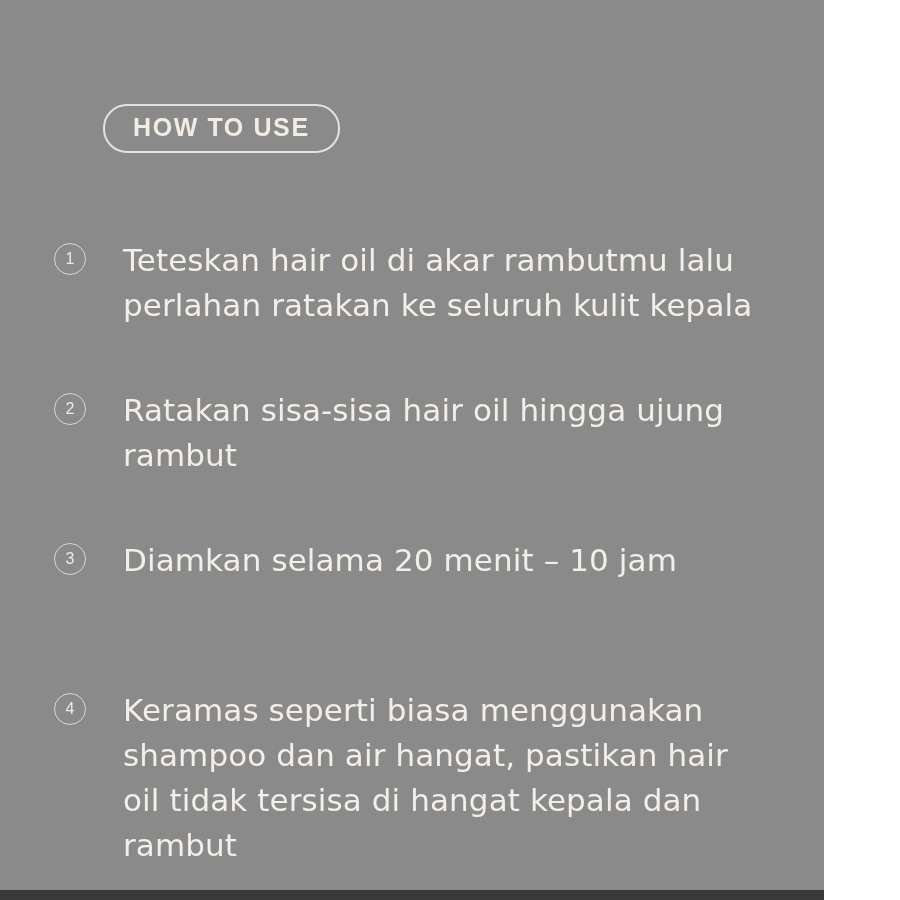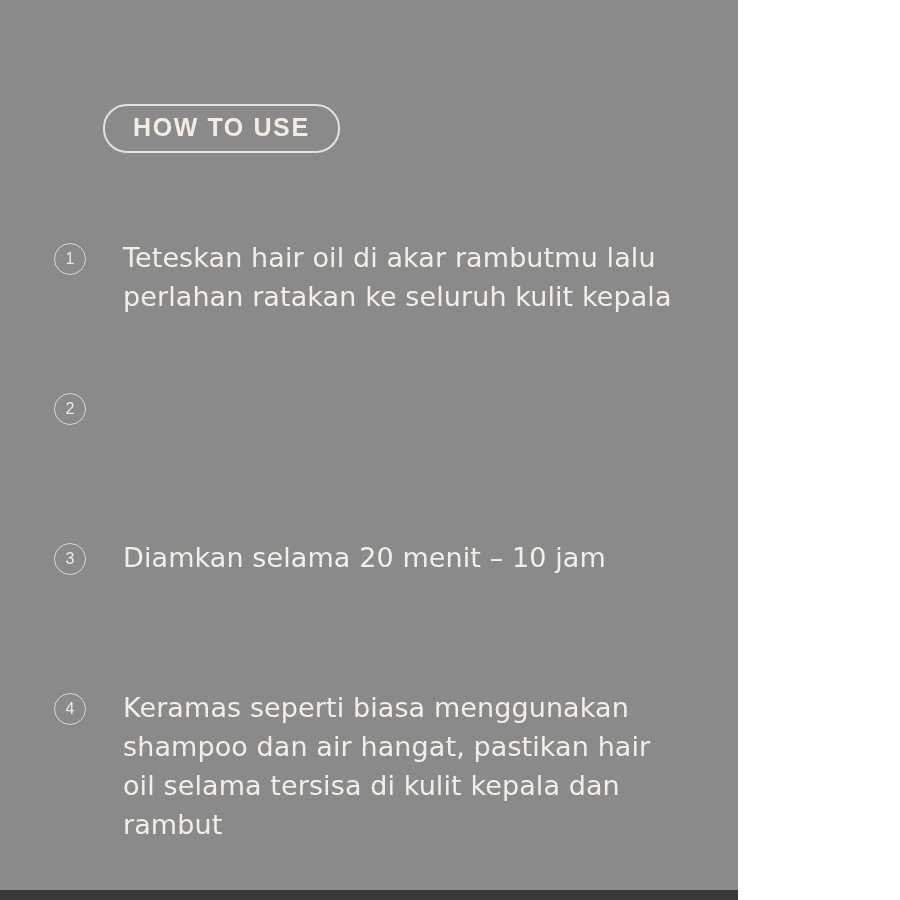--- a/index.html
+++ b/index.html
@@ -8,21 +8,21 @@
     background: #ffffff;
   }
   body {
     width: 900px;
     height: 900px;
     font-family: "DejaVu Sans", sans-serif;
     overflow: hidden;
   }
   .canvas {
     position: relative;
-    width: 738px;
+    width: 824px;
     height: 900px;
     background: #8a8a8a;
     box-sizing: border-box;
   }
   .bottom-strip {
     position: absolute;
     left: 0;
     right: 0;
     bottom: 0;
     height: 10px;
@@ -63,21 +63,21 @@
     font-size: 16px;
     display: flex;
     align-items: center;
     justify-content: center;
     font-family: "Liberation Sans", sans-serif;
     margin-top: 5px;
   }
   .step-text {
     margin-left: 37px;
     color: #f3eee7;
-    font-size: 27px;
+    font-size: 31px;
     line-height: 1.45;
     font-family: "DejaVu Sans", sans-serif;
     letter-spacing: 0.1px;
     max-width: 640px;
   }
 </style>
 </head>
 <body>
 
 <div class="canvas">
@@ -86,28 +86,29 @@
 
   <div class="steps">
 
     <div class="step">
       <div class="step-num">1</div>
       <div class="step-text">Teteskan hair oil di akar rambutmu lalu perlahan ratakan ke seluruh kulit kepala</div>
     </div>
 
     <div class="step">
       <div class="step-num">2</div>
+      <div class="step-text">Ratakan sisa-sisa hair oil hingga ujung rambut</div>
     </div>
 
     <div class="step">
       <div class="step-num">3</div>
       <div class="step-text">Diamkan selama 20 menit – 10 jam</div>
     </div>
 
     <div class="step">
       <div class="step-num">4</div>
-      <div class="step-text">Keramas seperti biasa menggunakan shampoo dan air hangat, pastikan hair oil selama tersisa di kulit kepala dan rambut</div>
+      <div class="step-text">Keramas seperti biasa menggunakan shampoo dan air hangat, pastikan hair oil tidak tersisa di hangat kepala dan rambut</div>
     </div>
 
   </div>
 
   <div class="bottom-strip"></div>
 </div>
 
 </body></html>

